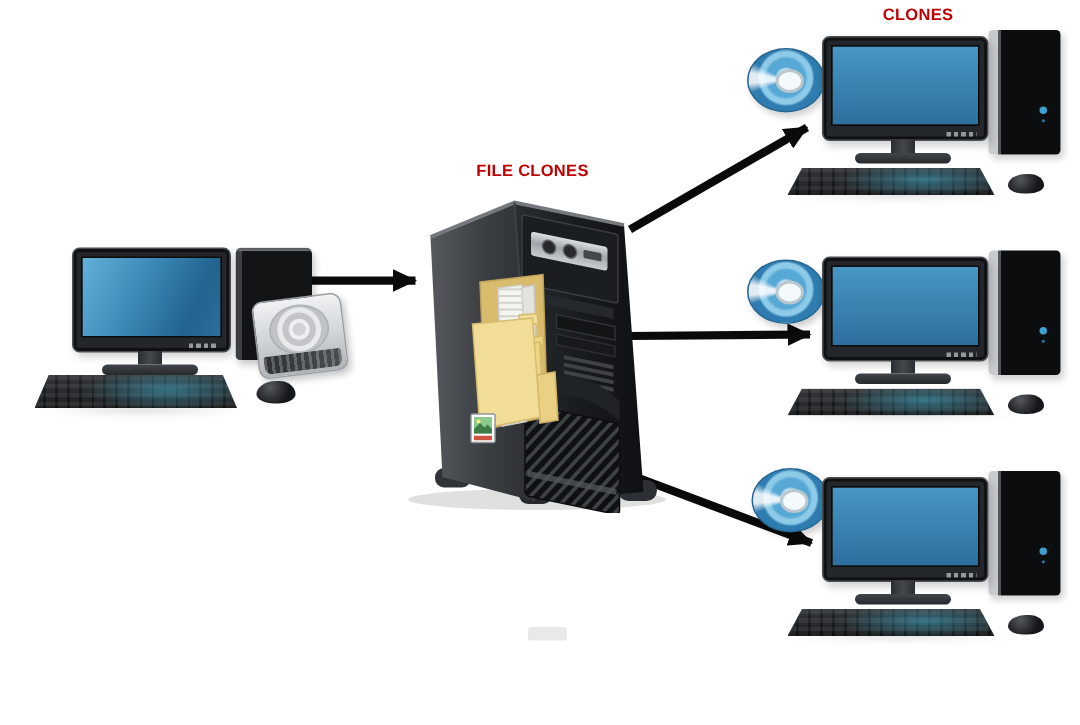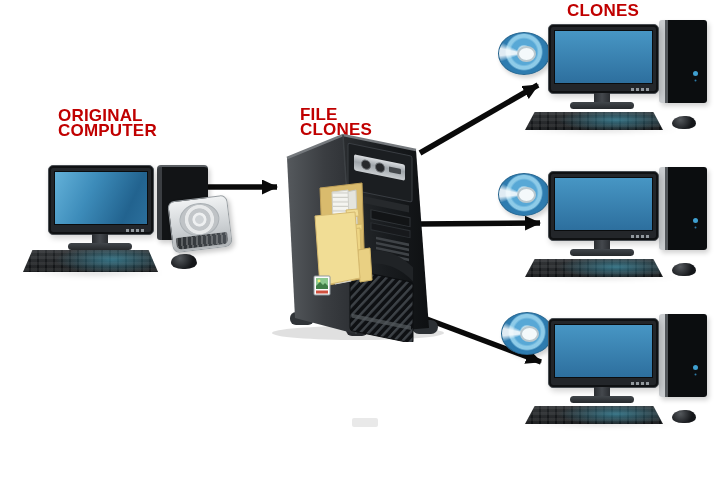--- a/index.html
+++ b/index.html
@@ -2,22 +2,22 @@
 <html><head>
 <meta charset="utf-8">
 <style>
   html,body{margin:0;padding:0;background:#ffffff;}
   .stage{
     position:relative;width:720px;height:483px;background:#ffffff;overflow:hidden;
     font-family:"Liberation Sans",sans-serif;
   }
   
   .dlabel{
-    position:absolute;color:#c00000;font-weight:bold;font-size:17px;
-    line-height:15px;text-align:left;letter-spacing:.2px;
+    position:absolute;color:#c00000;font-weight:bold;font-size:11px;
+    line-height:15px;text-align:center;letter-spacing:.2px;
   }
   .lbl-original{left:58px;top:108px;width:100px;}
   .lbl-server{left:300px;top:107px;width:110px;}
   .lbl-clones{left:567px;top:3px;width:90px;}
 
   
   .arrows{position:absolute;left:0;top:0;width:720px;height:483px;pointer-events:none;}
 
   
   .grp{position:absolute;}
@@ -115,21 +115,20 @@
       <marker id="ah" markerUnits="userSpaceOnUse" markerWidth="17" markerHeight="15" refX="15" refY="7.5" orient="auto">
         <path d="M0,0 L16,7.5 L0,15 Z" fill="#0a0a0a"></path>
       </marker>
     </defs>
     <line x1="208" y1="187" x2="277" y2="187" stroke="#0a0a0a" stroke-width="5.5" marker-end="url(#ah)"></line>
     <line x1="420" y1="153" x2="538" y2="85" stroke="#0a0a0a" stroke-width="5.5" marker-end="url(#ah)"></line>
     <line x1="419" y1="224" x2="540" y2="223" stroke="#0a0a0a" stroke-width="5.5" marker-end="url(#ah)"></line>
     <line x1="416" y1="315" x2="541" y2="362" stroke="#0a0a0a" stroke-width="5.5" marker-end="url(#ah)"></line>
   </svg>
 
-  <div class="dlabel lbl-original">ORIGINAL COMPUTER</div>
   <div class="dlabel lbl-server">FILE CLONES</div>
   <div class="dlabel lbl-clones">CLONES</div>
 
   <div class="grp" style="left:20px;top:152px;width:210px;height:135px;">
     <div class="otower" style="left:137px;top:13px;width:51px;height:73px;"></div>
     <div class="monitor" style="left:28px;top:13px;width:104px;height:68px;">
       <div class="screen"></div>
       <div class="btns"></div>
     </div>
     <div class="neck" style="left:72px;top:82px;width:16px;height:9px;"></div>

